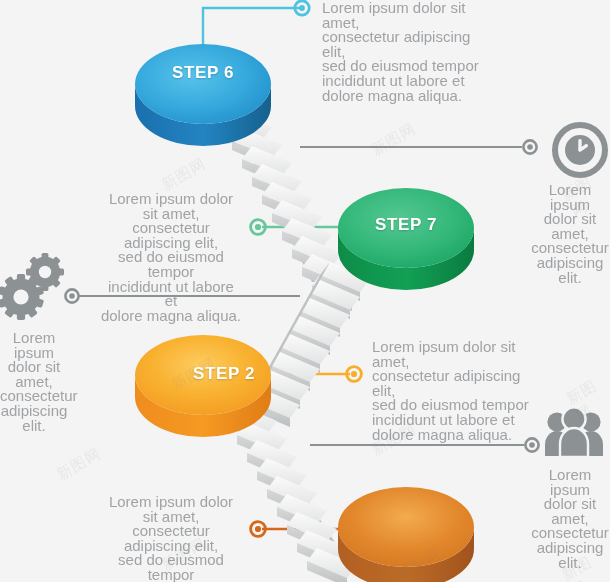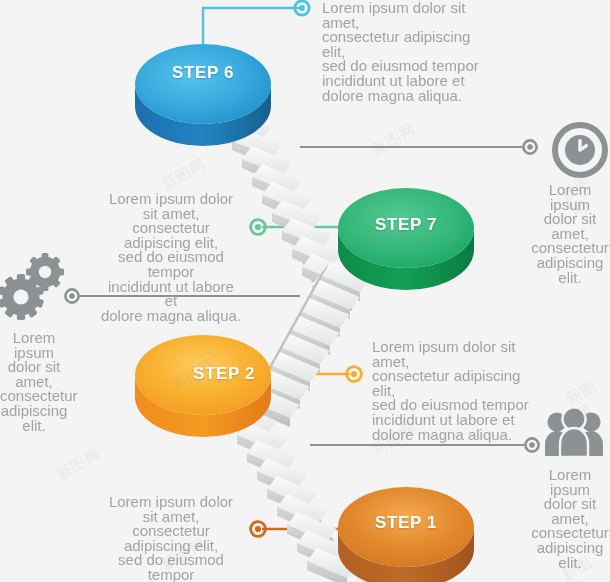--- a/index.html
+++ b/index.html
@@ -339,21 +339,20 @@
       <circle cx="17" cy="-11" r="9.6" fill="#8c9194"></circle>
       <path d="M5,12 a12,14 0 0 1 24,0 l0,11 l-24,0 z" fill="#8c9194"></path>
       <circle cx="0" cy="-14" r="11.6" fill="#8c9194" stroke="#f4f4f4" stroke-width="2.4"></circle>
       <path d="M-14,11 a14,16 0 0 1 28,0 l0,13 l-28,0 z" fill="#8c9194" stroke="#f4f4f4" stroke-width="2.4"></path>
     </g>
   </svg>
 
   <div class="steplabel" style="left:135px;top:63px;width:136px;text-align:center;">STEP 6</div>
   <div class="steplabel" style="left:338px;top:215px;width:136px;text-align:center;">STEP 7</div>
   <div class="steplabel" style="left:135px;top:364px;width:136px;text-align:center;padding-left:21px;">STEP 2</div>
-  <div class="steplabel" style="left:338px;top:513px;width:136px;text-align:center;">STEP  1</div>
 
   <div class="desc left" style="left:322px;top:1px;width:165px;">Lorem ipsum dolor sit amet,
 consectetur adipiscing elit,
 sed do eiusmod tempor
 incididunt ut labore et
 dolore magna aliqua.</div>
 
   <div class="desc right" style="left:100px;top:192px;width:142px;">Lorem ipsum dolor sit amet,
 consectetur adipiscing elit,
 sed do eiusmod tempor

